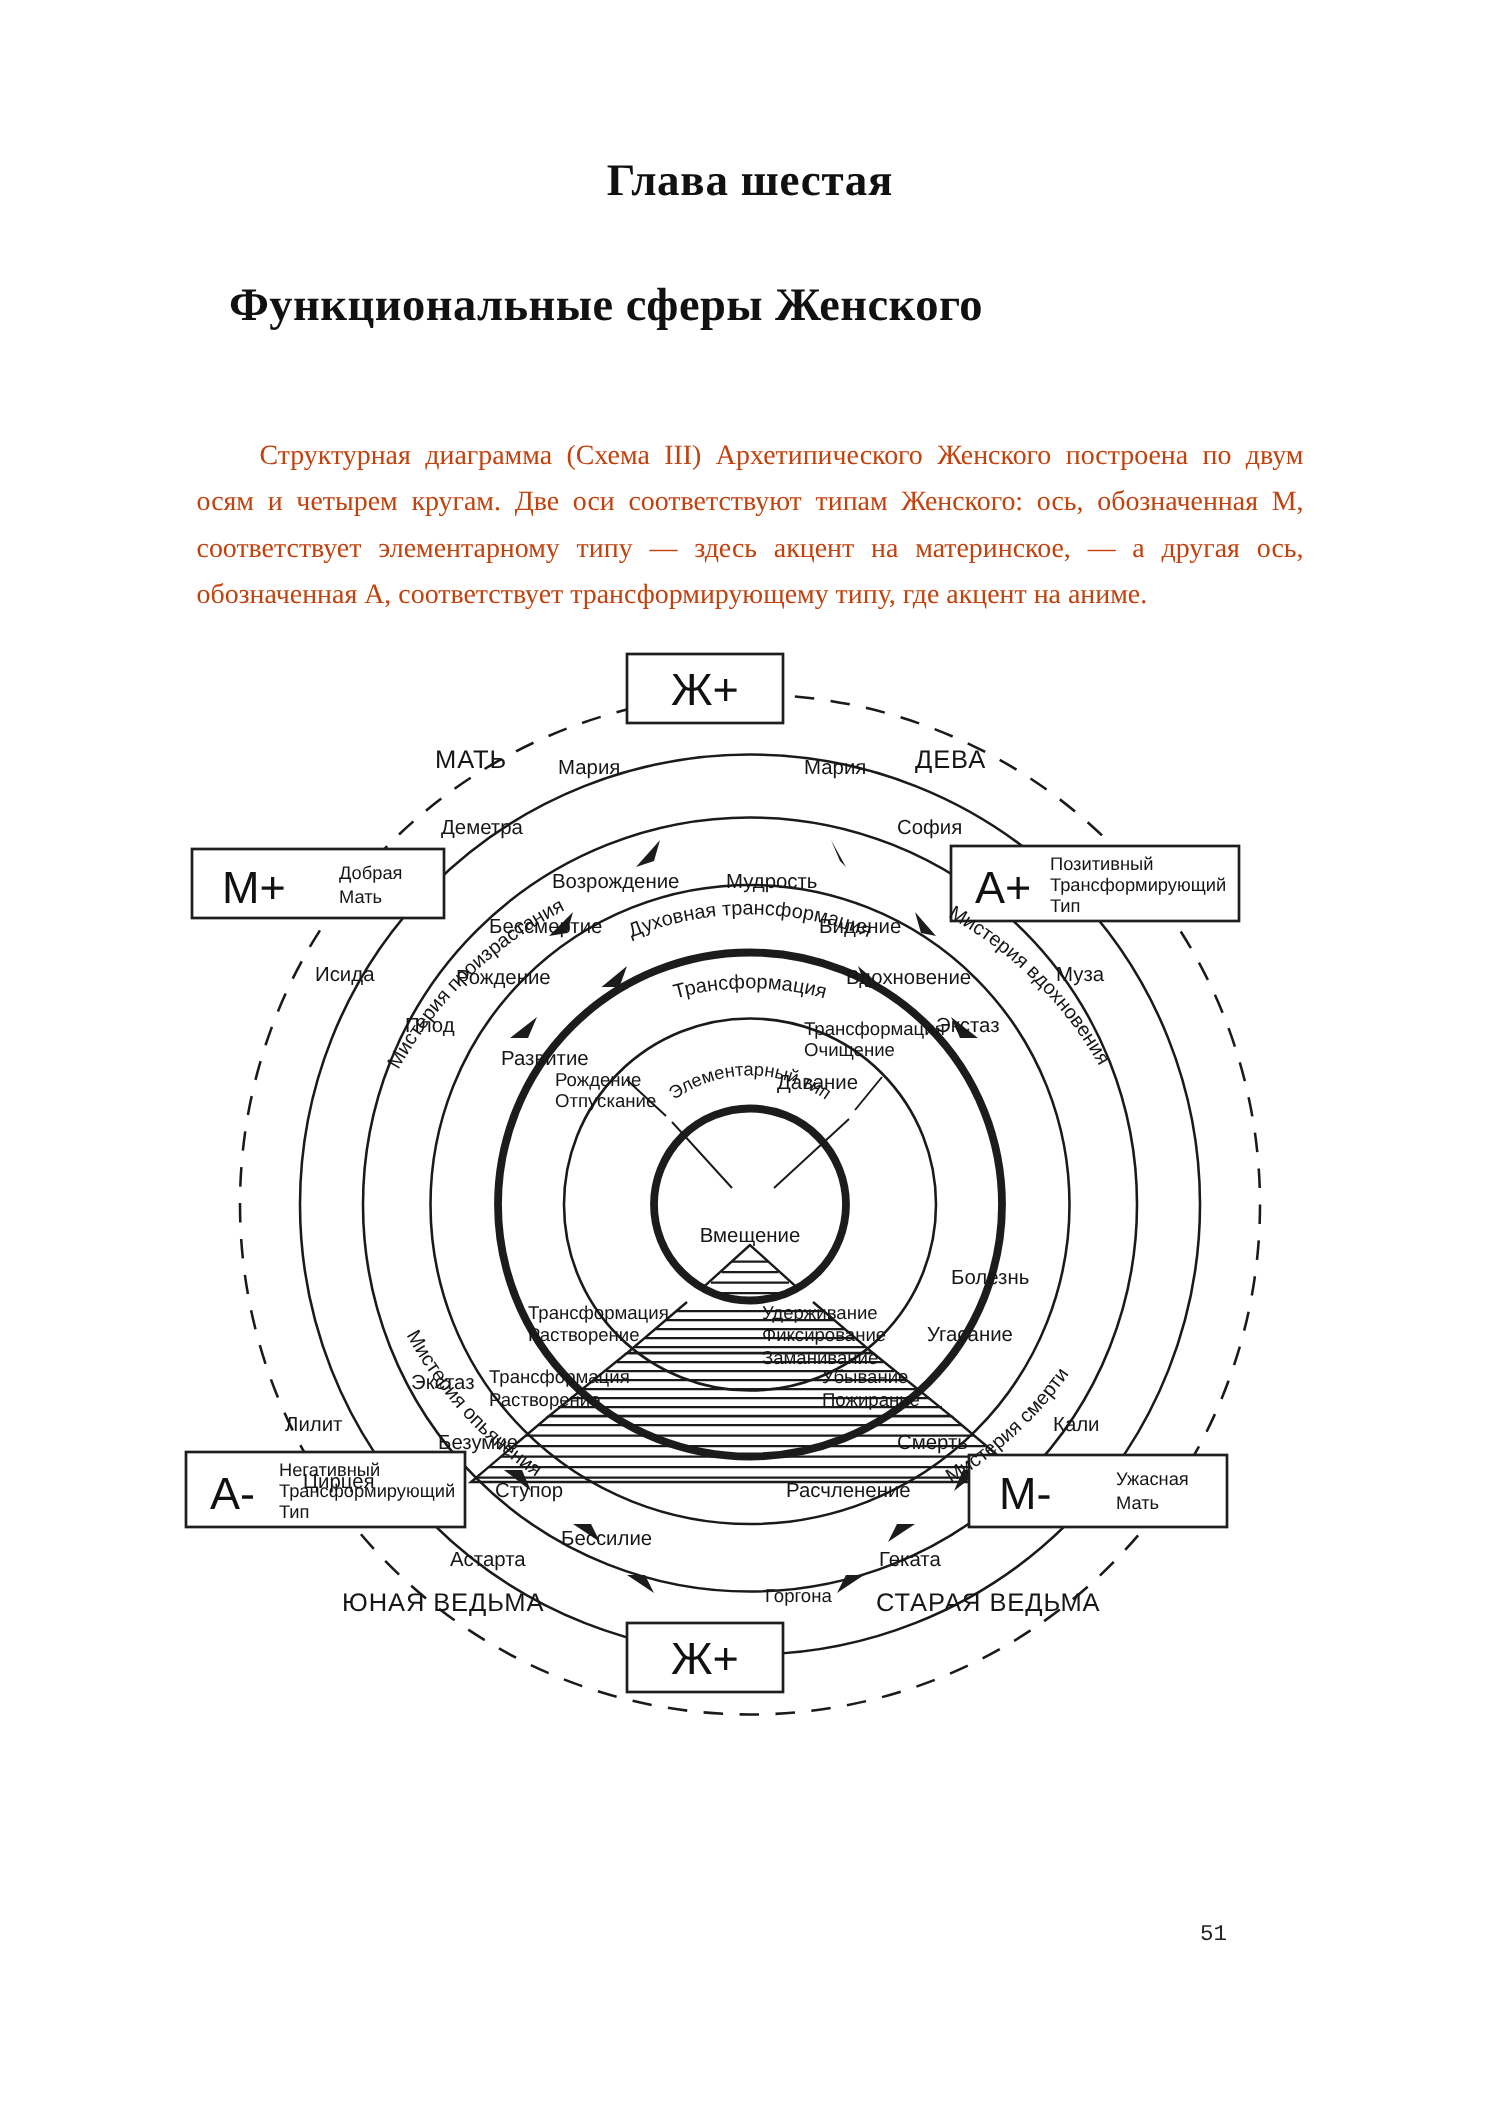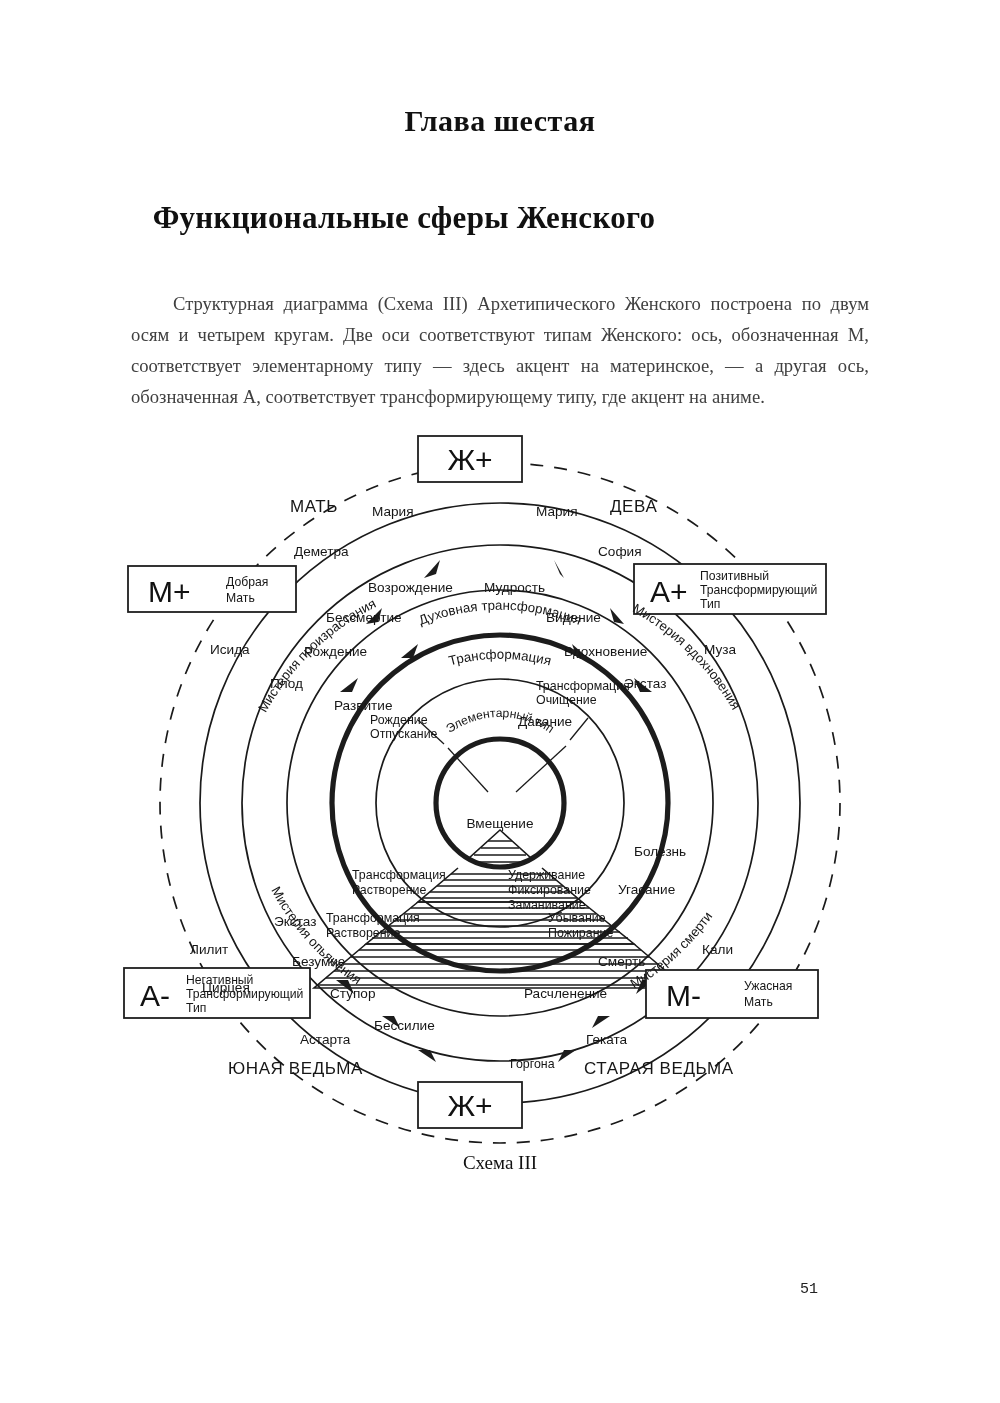--- a/index.html
+++ b/index.html
@@ -37,33 +37,32 @@
     position: absolute;
     top: 185px;
     left: 0;
     width: 808px;
     text-align: center;
     font-family: "Liberation Serif", serif;
     font-weight: bold;
     font-size: 31px;
     letter-spacing: 0.3px;
     color: #111;
-    margin-top: 15px;
   }
   .body-par {
     position: absolute;
     top: 288px;
     left: 131px;
     width: 738px;
     font-family: "Liberation Serif", serif;
     font-size: 18.6px;
     line-height: 31px;
     text-align: justify;
     text-indent: 42px;
-    color: #404040;
+    color: #c2410c;
   }
   .figure-wrap {
     position: absolute;
     top: 432px;
     left: 118px;
     width: 764px;
     height: 720px;
   }
   .caption {
     position: absolute;
@@ -331,16 +330,15 @@
       <text class="lbl lbl-m" x="256" y="598">Бессилие</text>
 
       <text class="lbl lbl-m" x="516" y="424">Болезнь</text>
       <text class="lbl lbl-m" x="500" y="462">Угасание</text>
       <text class="lbl lbl-m" x="480" y="534">Смерть</text>
       <text class="lbl lbl-m" x="406" y="566">Расчленение</text>
 
     </svg>
   </div>
 
-  <div class="caption">Схема III</div>
   <div class="folio">51</div>
 
 </div>
 
 </body></html>

